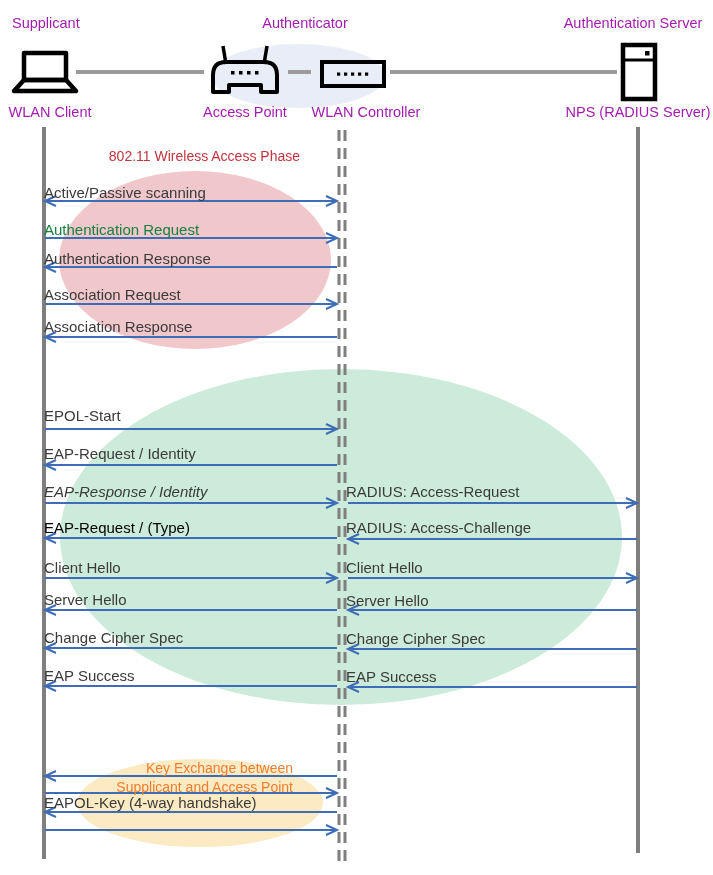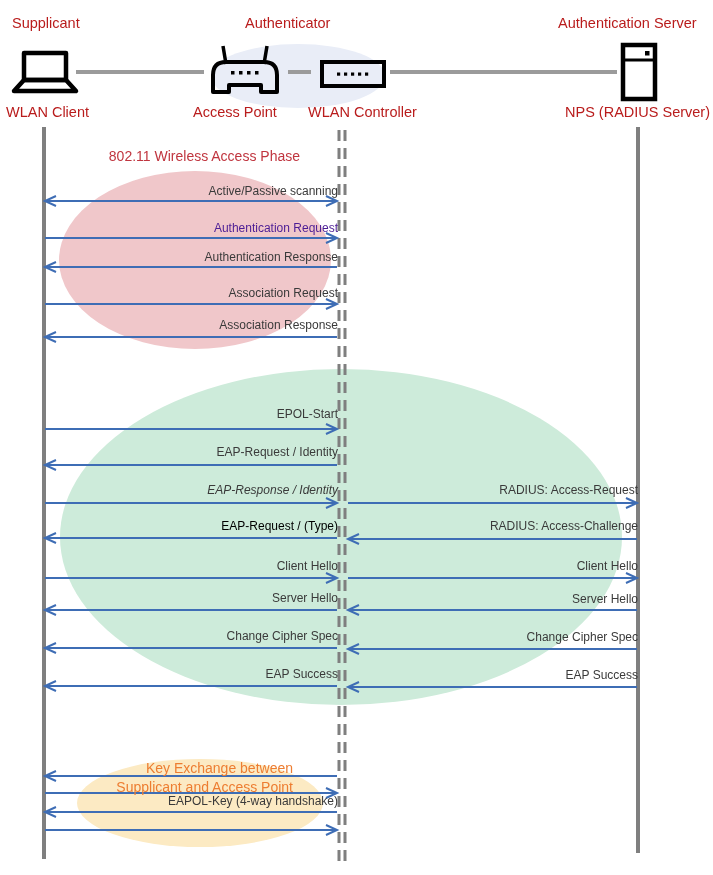--- a/index.html
+++ b/index.html
@@ -7,36 +7,36 @@
     position:relative;
     width:713px;height:875px;
     background:#ffffff;
     font-family:"Liberation Sans", sans-serif;
     overflow:hidden;
   }
   #diagram-svg{position:absolute;left:0;top:0;}
   .hdr{
     position:absolute;
     font-size:14.5px;
-    color:#b91c1c;
+    color:#a21caf;
     white-space:nowrap;
   }
-  .ctr{text-align:left;}
+  .ctr{text-align:center;}
   .phase-title{
     position:absolute;
     font-size:14px;
     text-align:right;
     white-space:nowrap;
     line-height:19px;
   }
   .msg-label{
     position:absolute;
-    font-size:12px;
+    font-size:15px;
     color:#3A3A3A;
-    text-align:right;
+    text-align:left;
     white-space:nowrap;
   }
 </style>
 </head>
 <body>
 
 <div id="stage">
 
   <svg id="diagram-svg" width="713" height="875" viewBox="0 0 713 875">
 
@@ -150,21 +150,21 @@
   <div class="hdr ctr" style="left:565px;top:104px;width:146px;">NPS (RADIUS Server)</div>
 
   <div class="phase-title" id="phase-title-0" style="left: 80px; top: 147px; width: 220px; color: rgb(192, 53, 63);">802.11 Wireless Access Phase</div>
   <div class="phase-title" id="phase-title-2" style="left: 88px; top: 722px; width: 205px; color: rgb(237, 125, 49); margin-top: 37px;">
     <div>Key Exchange between</div>
     <div>Supplicant and Access Point</div>
   </div>
 
   <div id="labels-layer">
       <div class="msg-label" style="left: 44px; width: 294px; top: 184px; color: rgb(58, 58, 58);">Active/Passive scanning</div>
-      <div class="msg-label" style="left: 44px; width: 294px; top: 221px; color: #4c1d95;">Authentication Request</div>
+      <div class="msg-label" style="left: 44px; width: 294px; top: 221px; color: #15803d;">Authentication Request</div>
       <div class="msg-label" style="left: 44px; width: 294px; top: 250px; color: rgb(58, 58, 58);">Authentication Response</div>
       <div class="msg-label" style="left: 44px; width: 294px; top: 286px; color: rgb(58, 58, 58);">Association Request</div>
       <div class="msg-label" style="left: 44px; width: 294px; top: 318px; color: rgb(58, 58, 58);">Association Response</div>
       <div class="msg-label" style="left: 44px; width: 294px; top: 407px; color: rgb(58, 58, 58);">EPOL-Start</div>
       <div class="msg-label" style="left: 44px; width: 294px; top: 445px; color: rgb(58, 58, 58);">EAP-Request / Identity</div>
       <div class="msg-label" style="left: 44px; width: 294px; top: 483px; color: rgb(58, 58, 58); font-style: italic;">EAP-Response / Identity</div>
       <div class="msg-label" style="left: 346px; width: 292px; top: 483px; color: rgb(58, 58, 58);">RADIUS: Access-Request</div>
       <div class="msg-label" style="left: 44px; width: 294px; top: 519px; color: #000000;">EAP-Request / (Type)</div>
       <div class="msg-label" style="left: 346px; width: 292px; top: 519px; color: rgb(58, 58, 58);">RADIUS: Access-Challenge</div>
       <div class="msg-label" style="left: 44px; width: 294px; top: 559px; color: rgb(58, 58, 58);">Client Hello</div>

